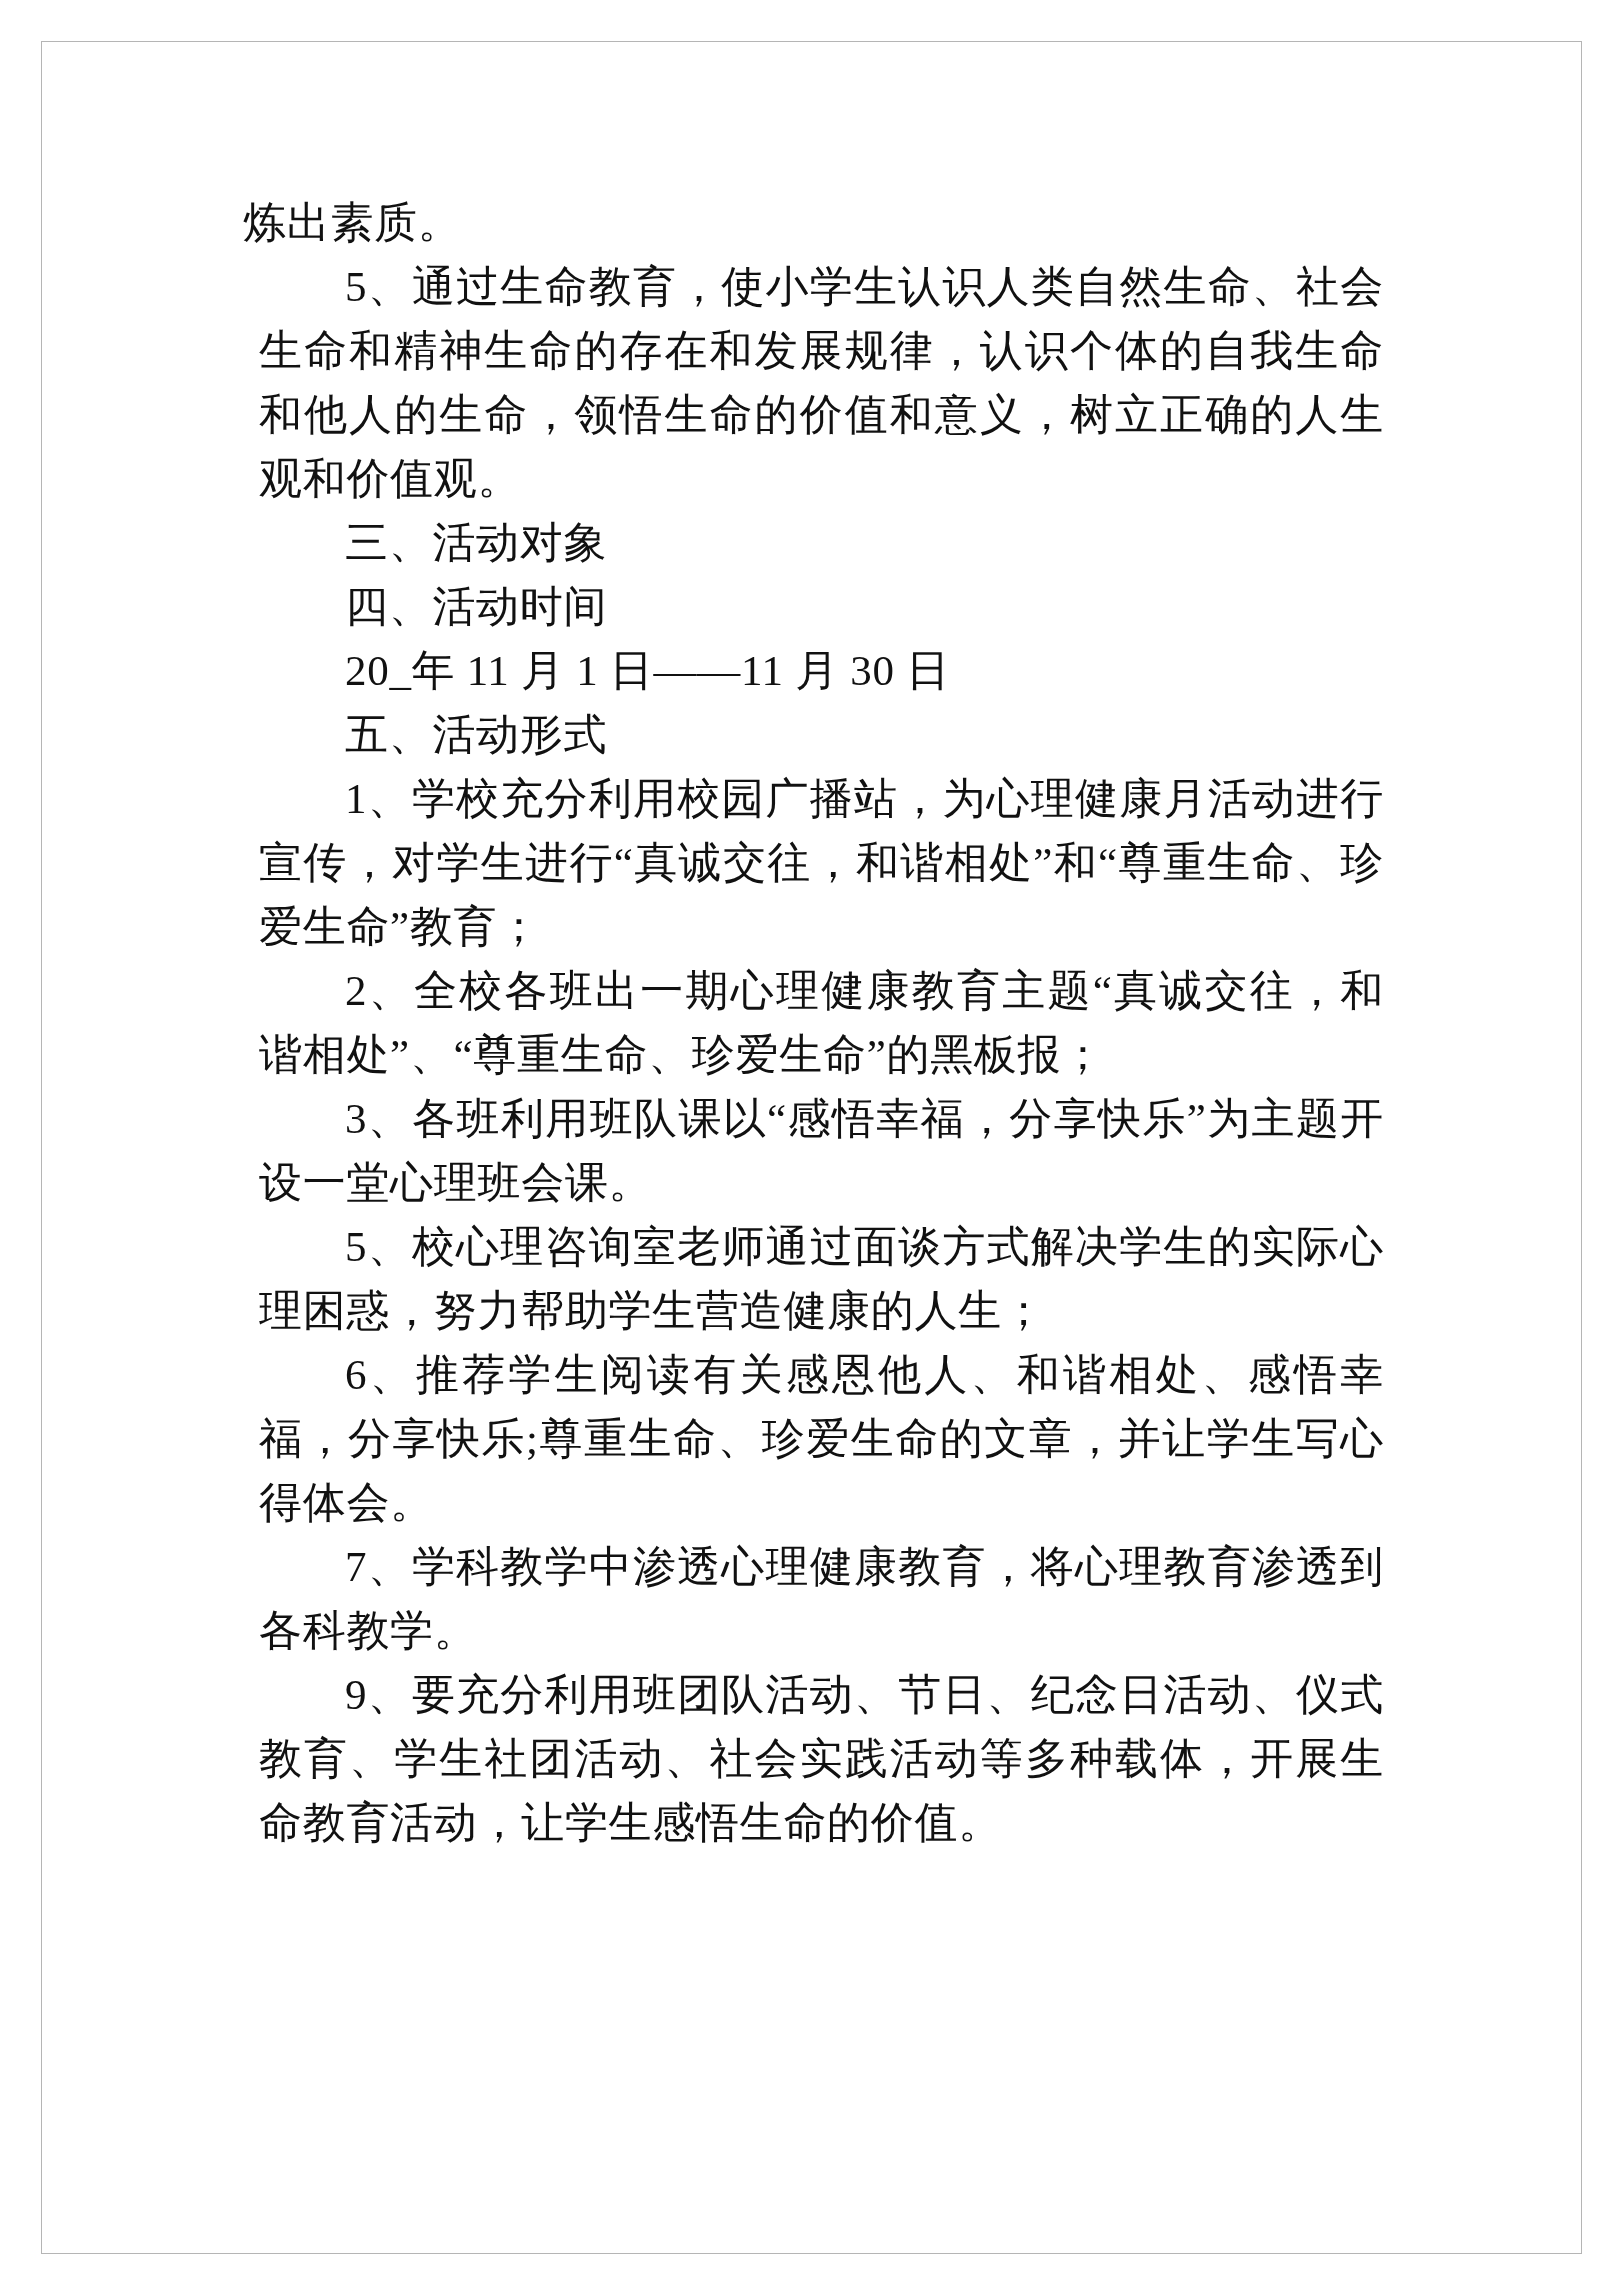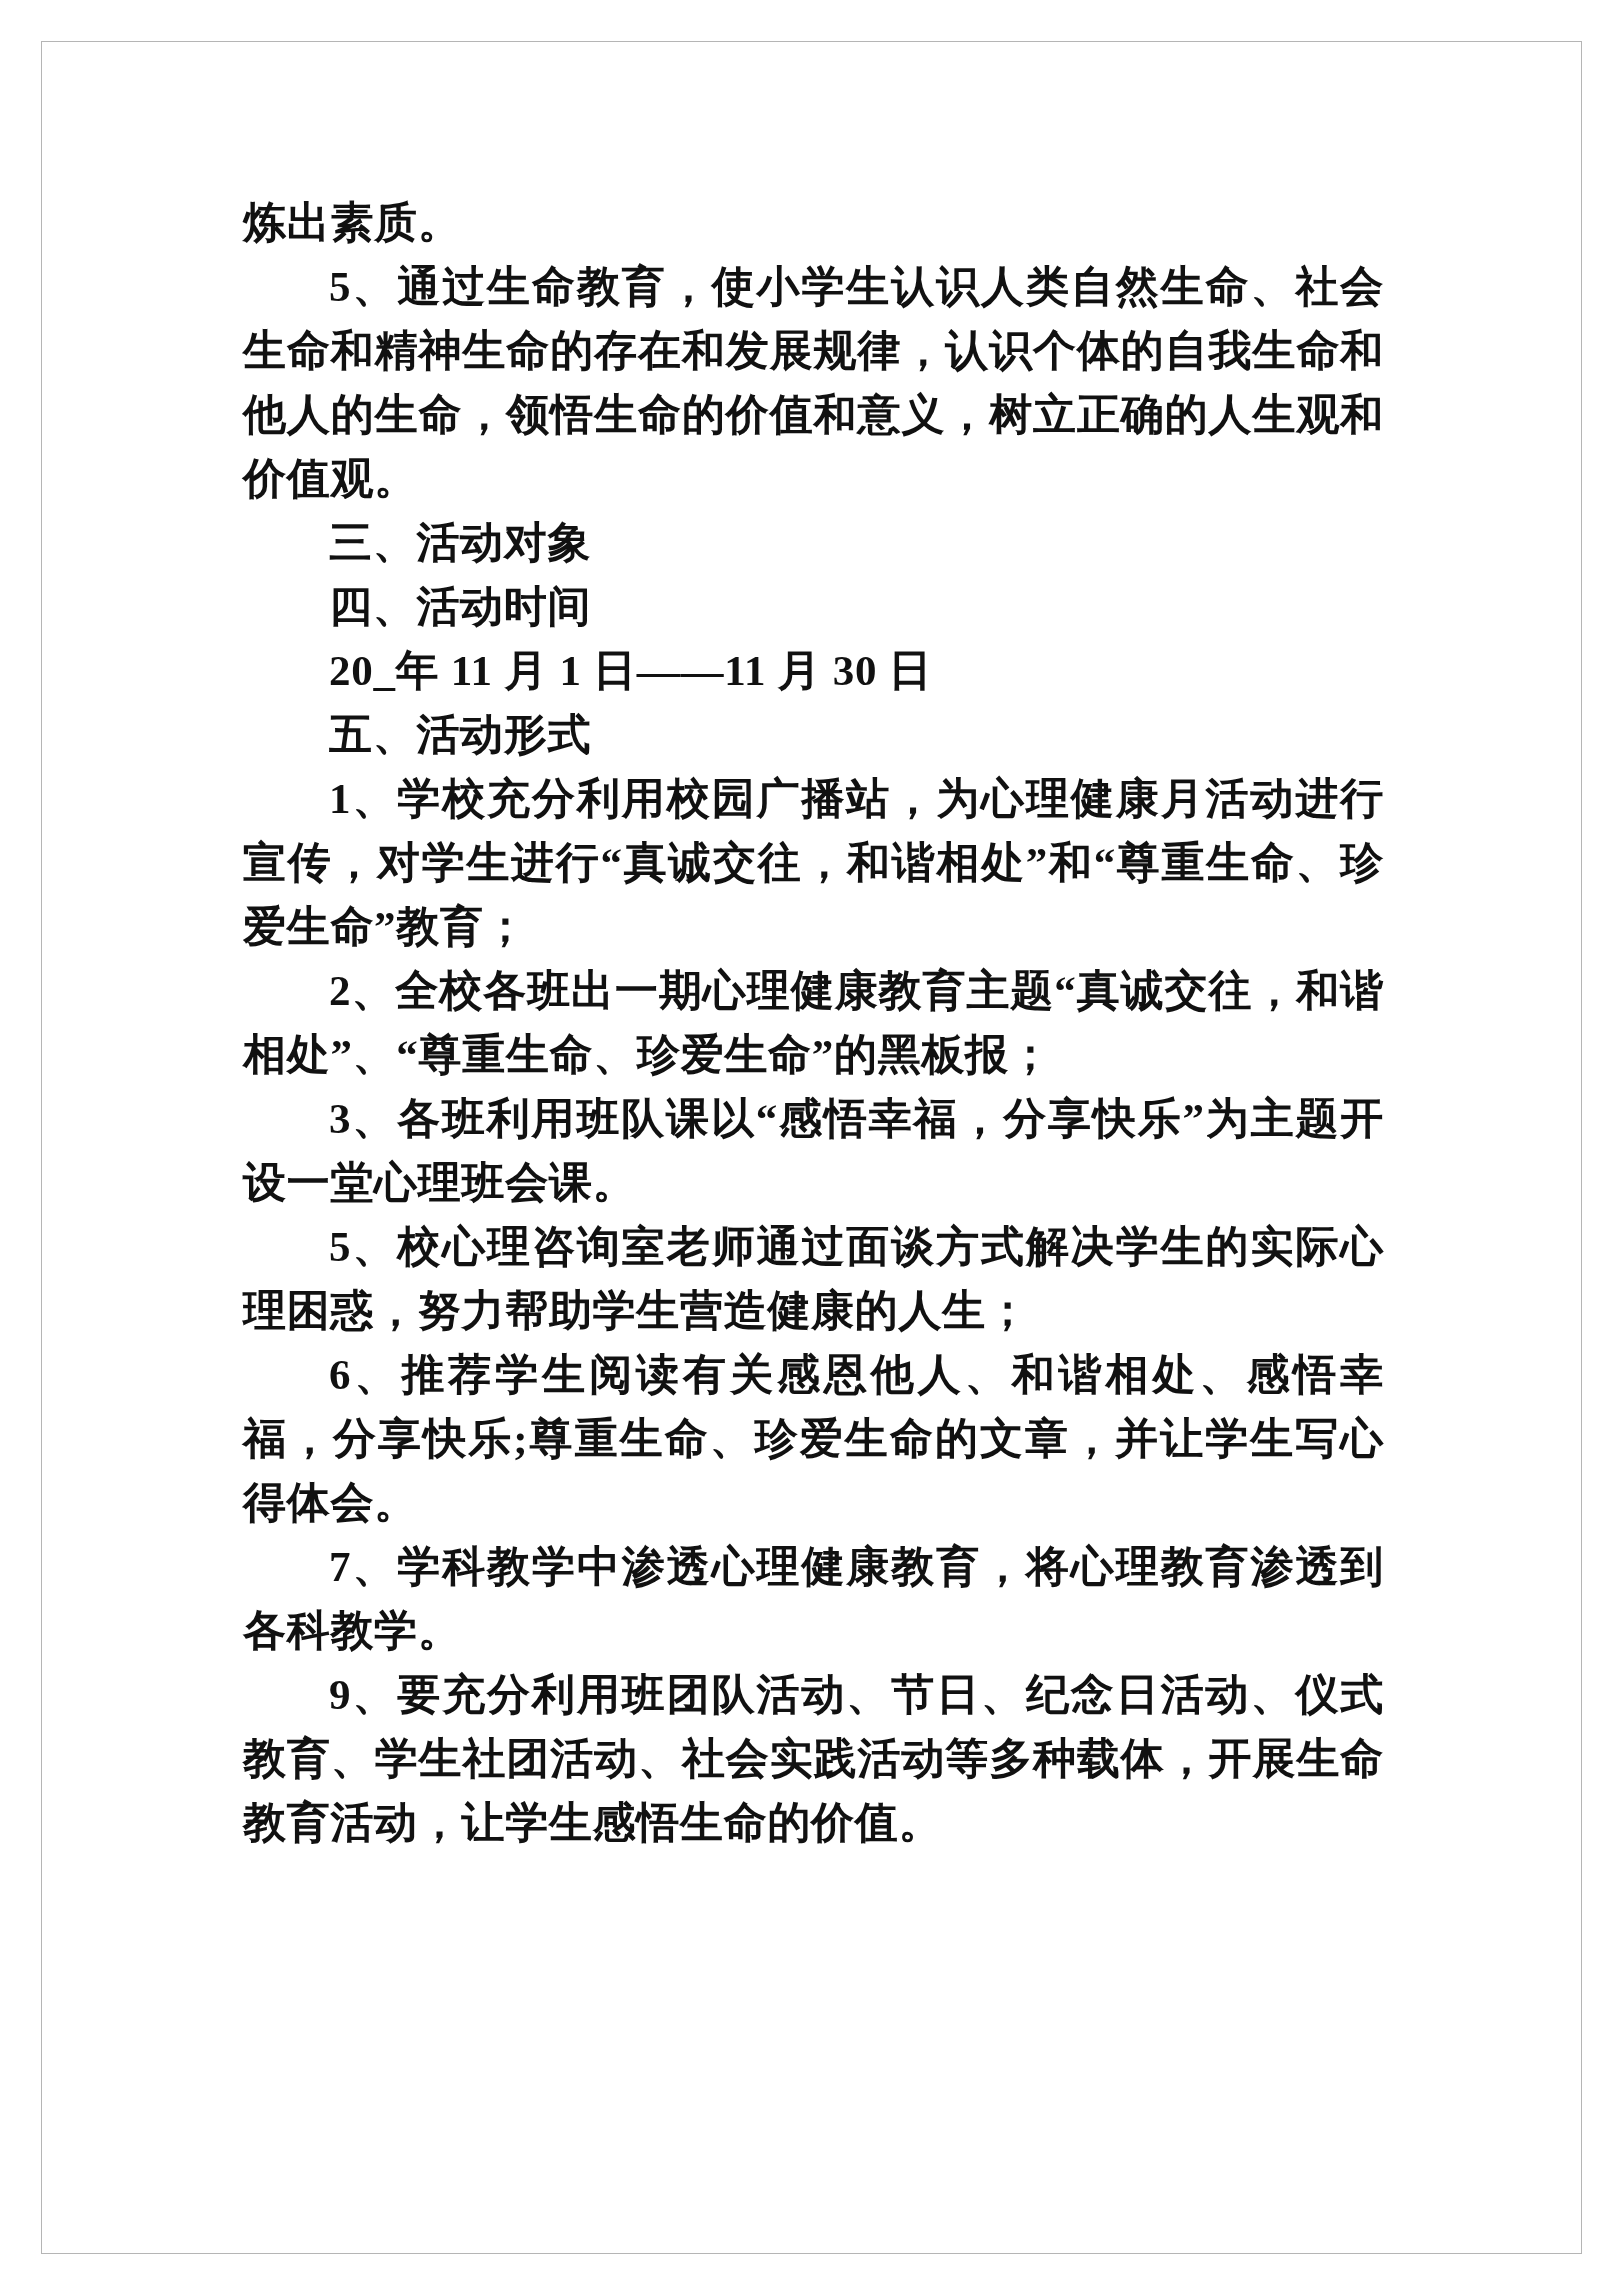--- a/index.html
+++ b/index.html
@@ -29,24 +29,24 @@
     left: 243px;
     top: 191px;
     width: 1141px;
   }
   p.para {
     font-size: 43px;
     line-height: 64px;
     text-align: justify;
     word-break: break-all;
     letter-spacing: 0.7px;
-    font-weight: bold;
   }
   p.indent {
     text-indent: 2em;
+    margin-left: 16px;
   }
 </style>
 </head>
 <body>
 
 <div class="page-frame"></div>
 
 <div class="content">
   <p class="para">炼出素质。</p>
   <p class="para indent">5、通过生命教育，使小学生认识人类自然生命、社会生命和精神生命的存在和发展规律，认识个体的自我生命和他人的生命，领悟生命的价值和意义，树立正确的人生观和价值观。</p>

